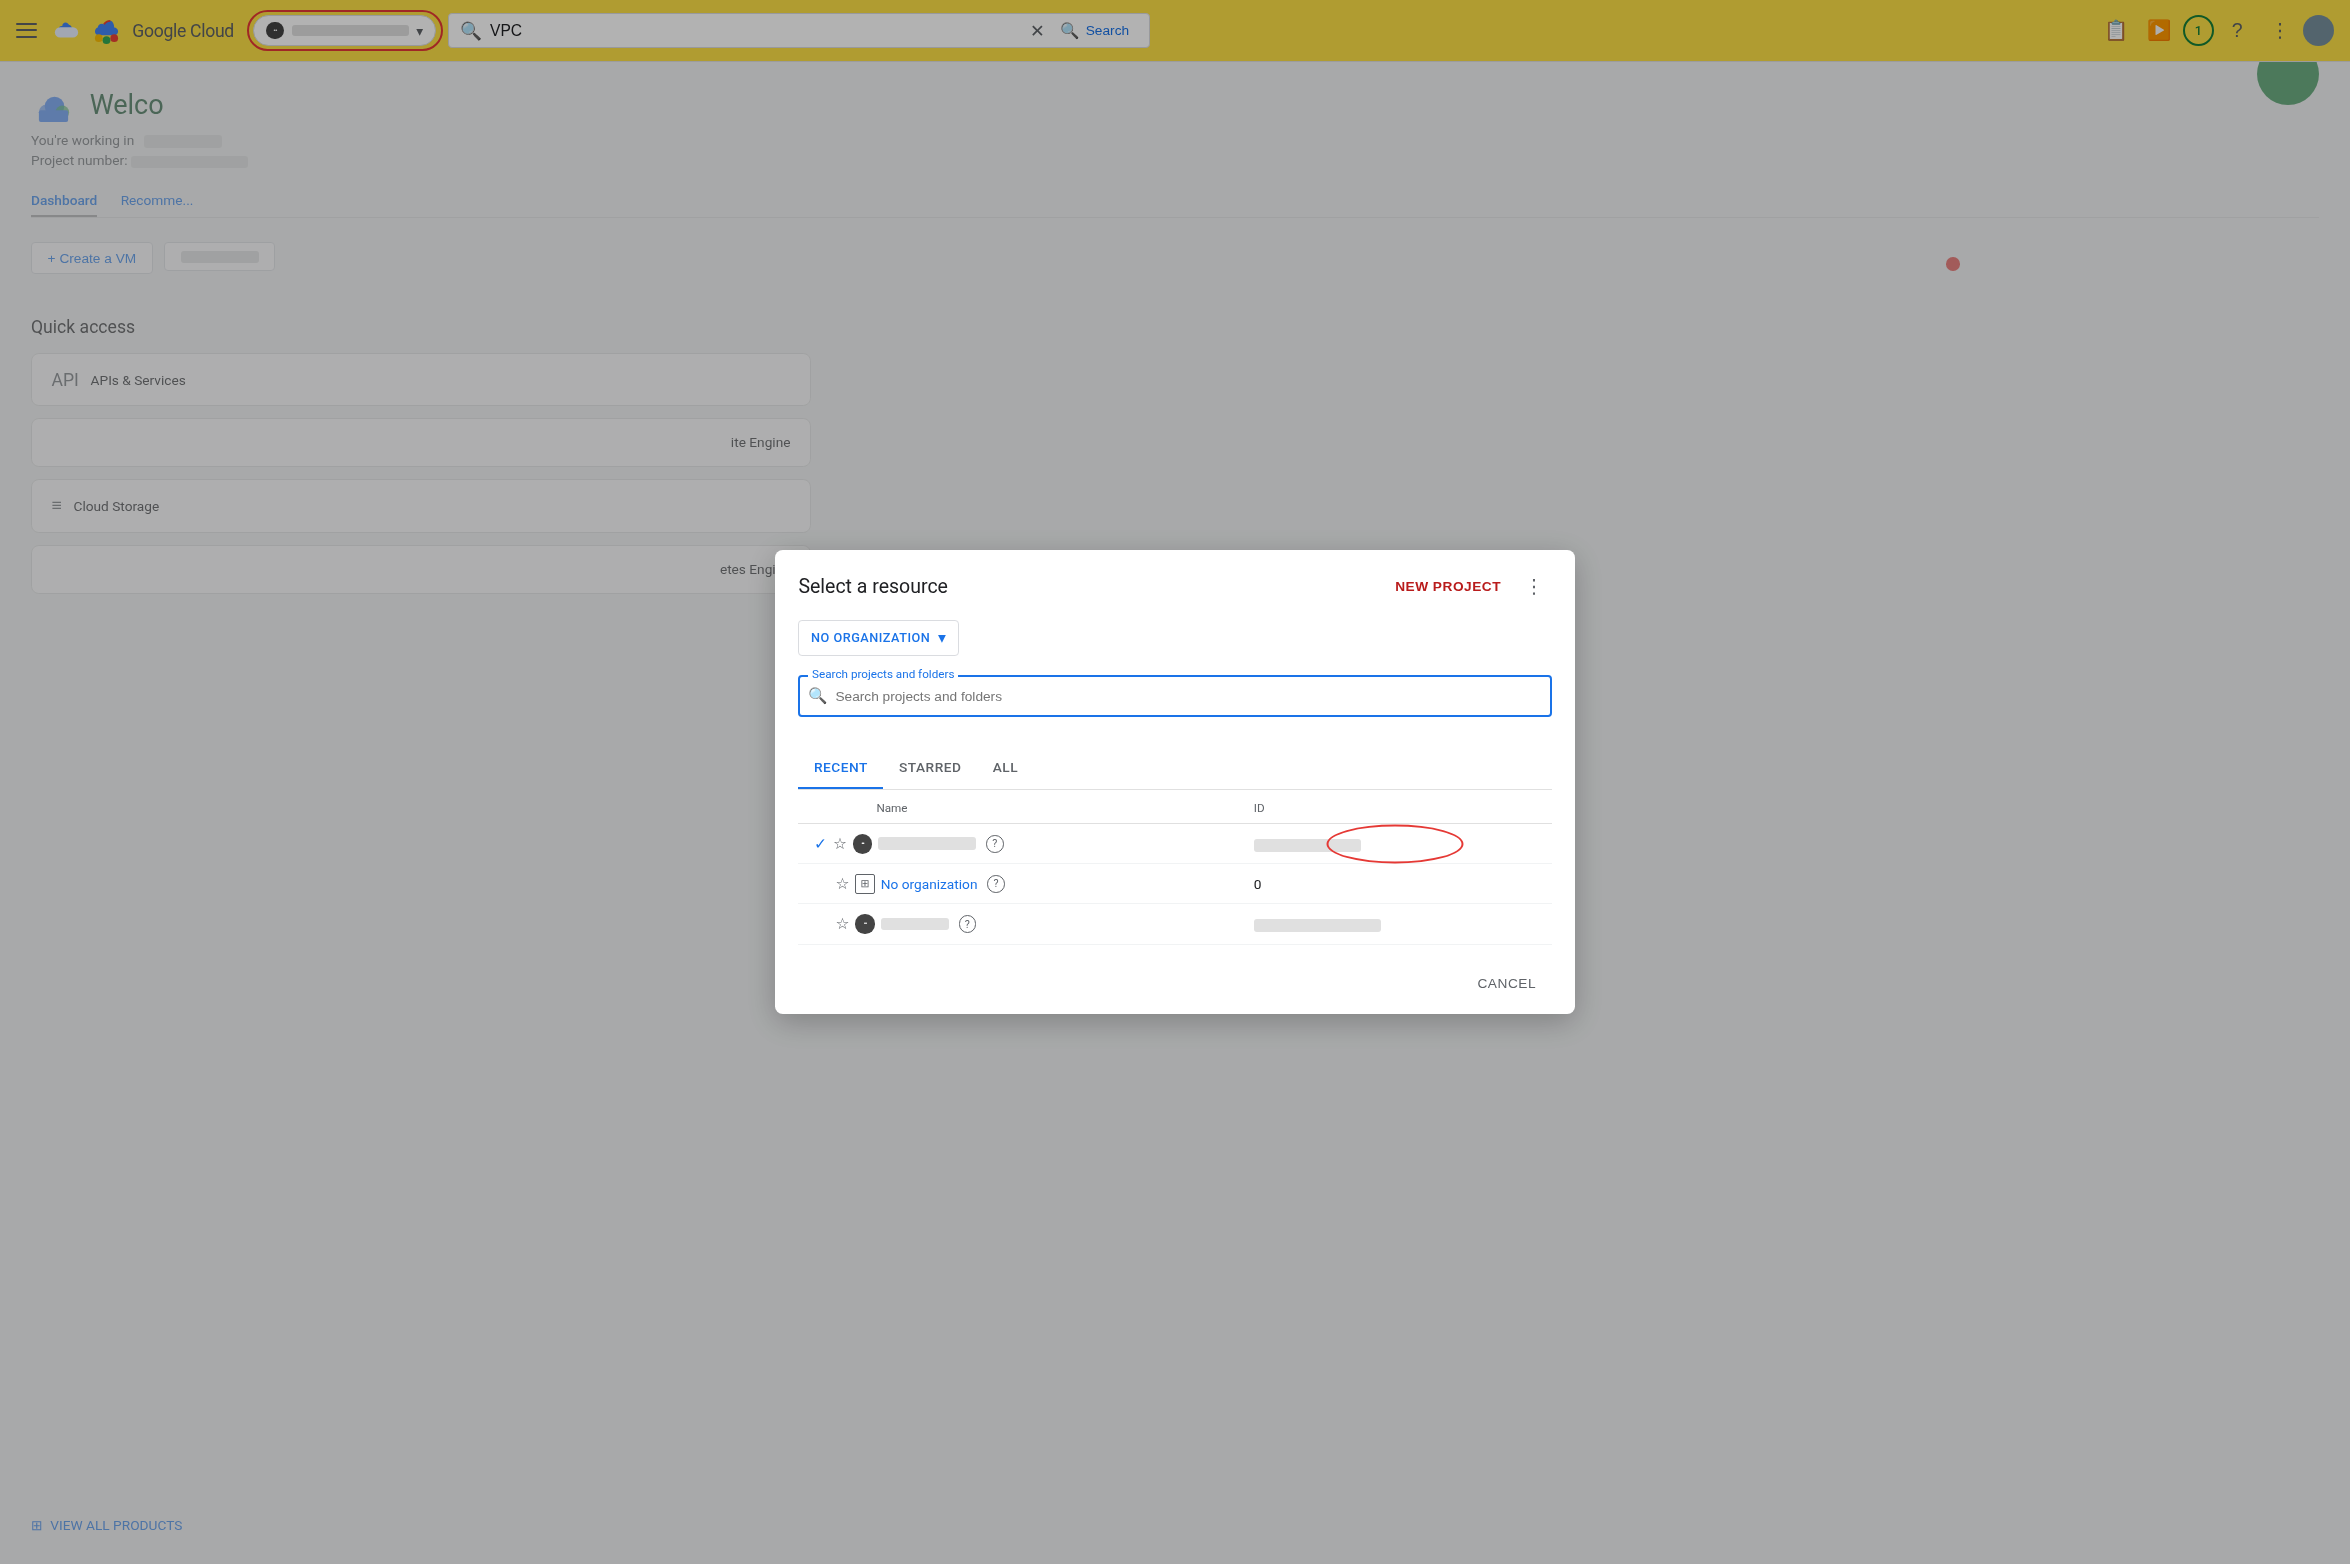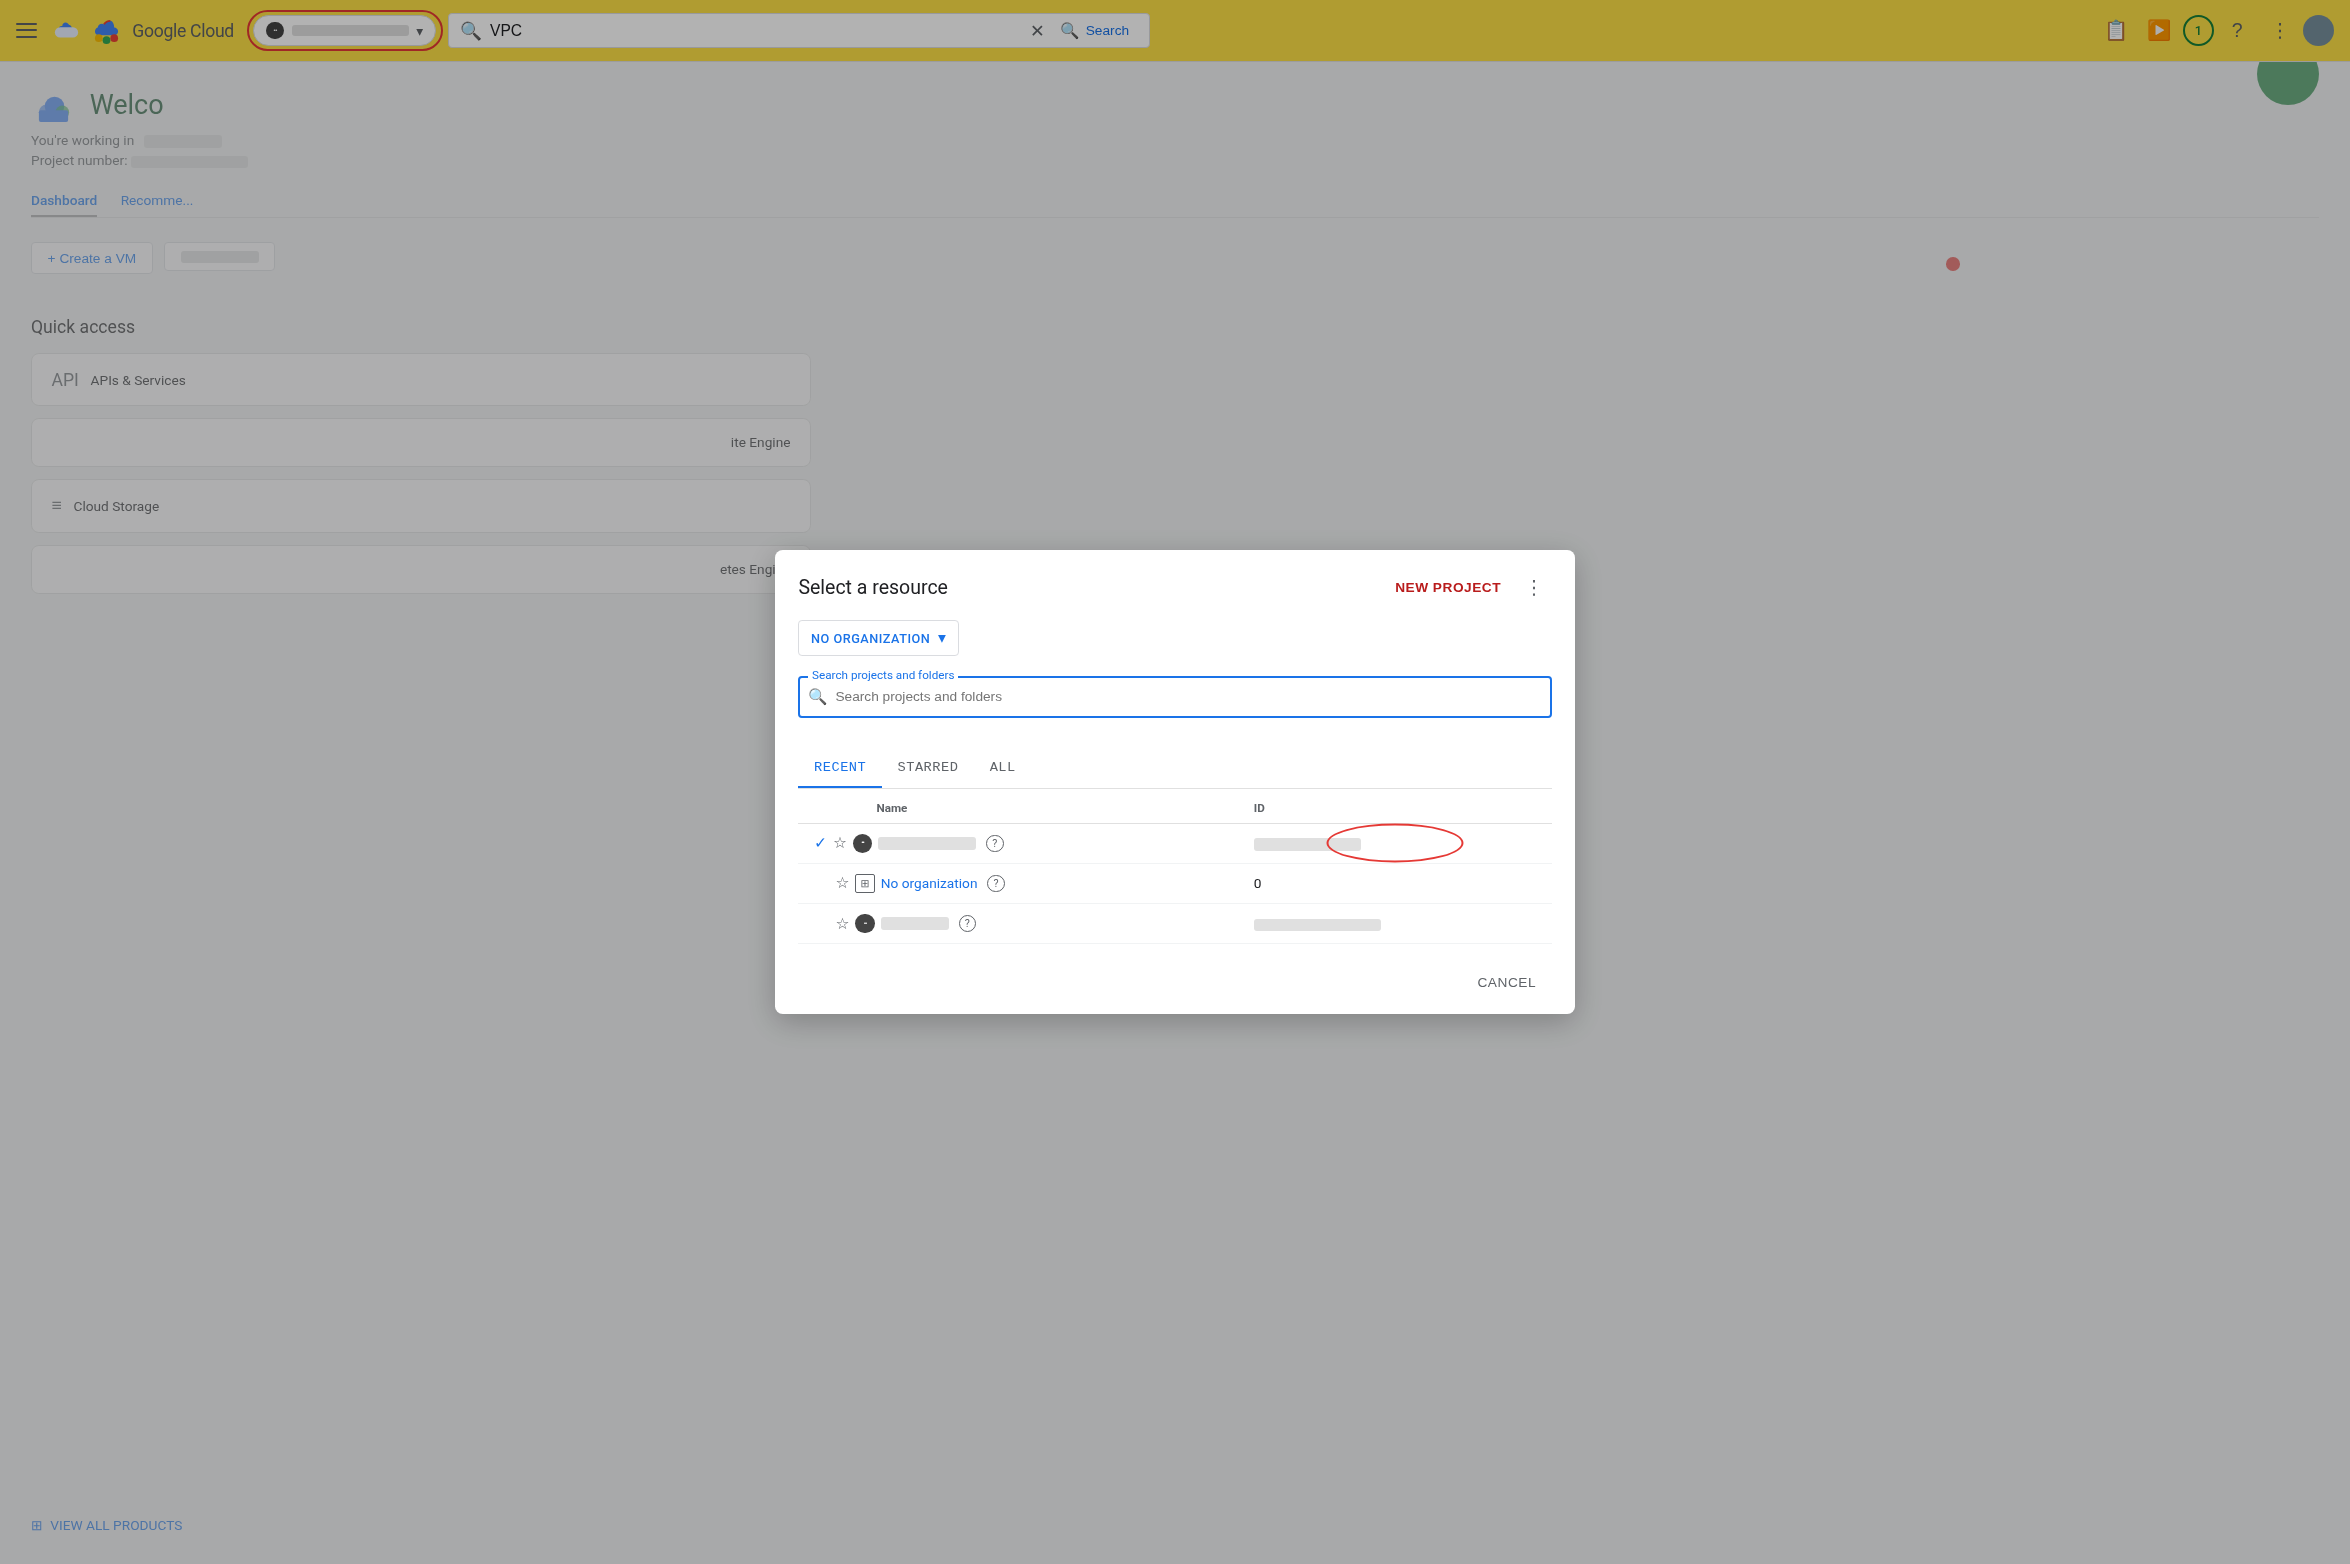--- a/index.html
+++ b/index.html
@@ -311,21 +311,20 @@
       left: 9.8px; top: 50%;
       transform: translateY(-50%);
       color: #5f6368; font-size: 15.6px;
     }
 
     
     .resource-tabs {
       display: flex; gap: 0;
       border-bottom: 1px solid #e0e0e0;
       margin-bottom: 0;
-      font-family: Liberation Mono, monospace;
     }
     .resource-tab {
       padding: 11.7px 15.6px;
       font-size: 13.7px; font-weight: 500;
       color: #5f6368;
       cursor: pointer;
       text-transform: uppercase;
       letter-spacing: 0.5px;
       border-bottom: 2.9px solid transparent;
     }
@@ -334,21 +333,21 @@
       border-bottom-color: #1a73e8;
     }
 
     
     .resource-table {
       width: 100%;
       border-collapse: collapse;
     }
     .resource-table th {
       text-align: left;
-      font-size: 11.7px; font-weight: 700; color: #5f6368;
+      font-size: 11.7px; font-weight: 400; color: #5f6368;
       padding: 11.7px 15.6px 7.8px;
       border-bottom: 1px solid #e0e0e0;
     }
     .resource-table td {
       padding: 9.8px 15.6px;
       font-size: 13.7px; color: #202124;
       border-bottom: 1px solid #f1f3f4;
     }
 
     .row-icons {

